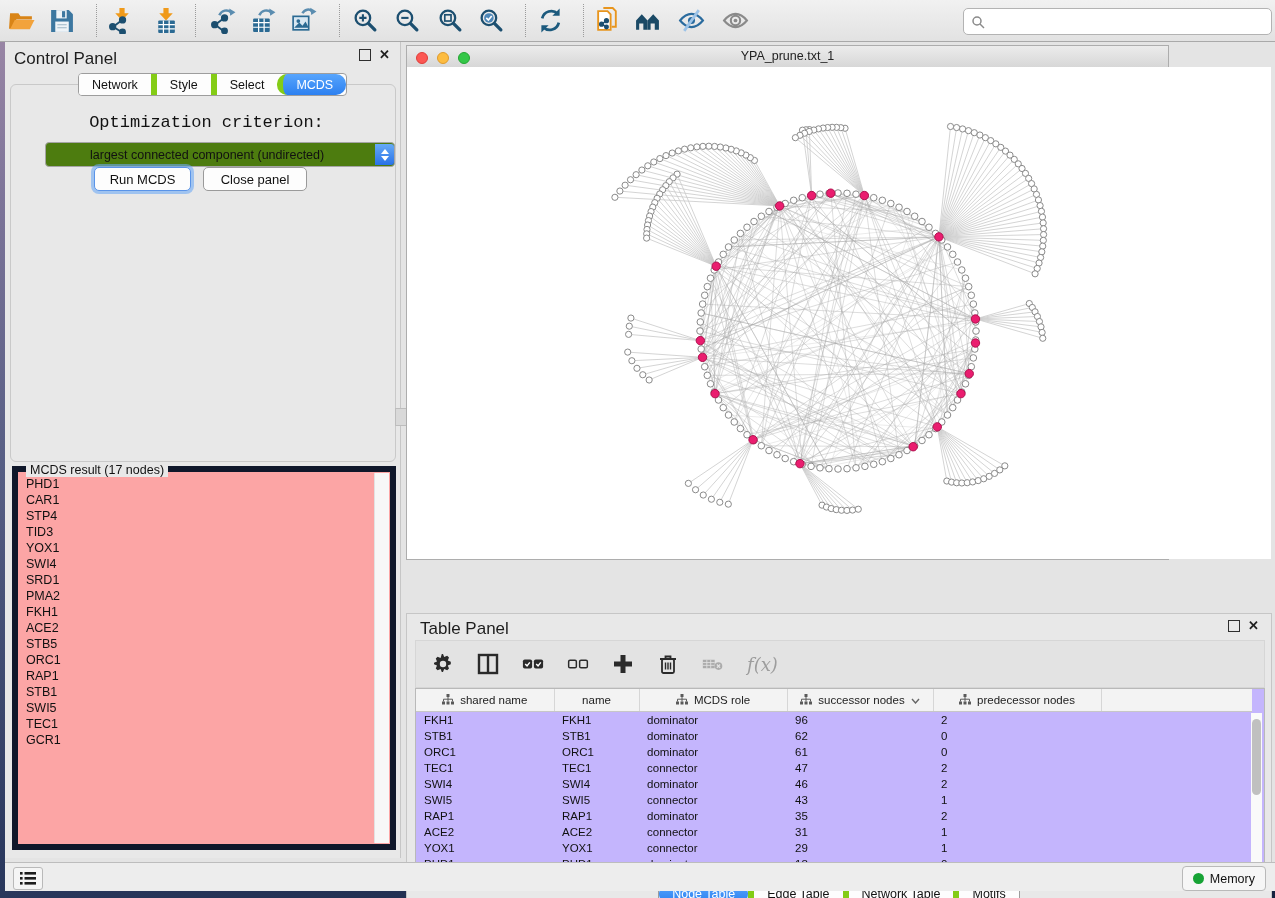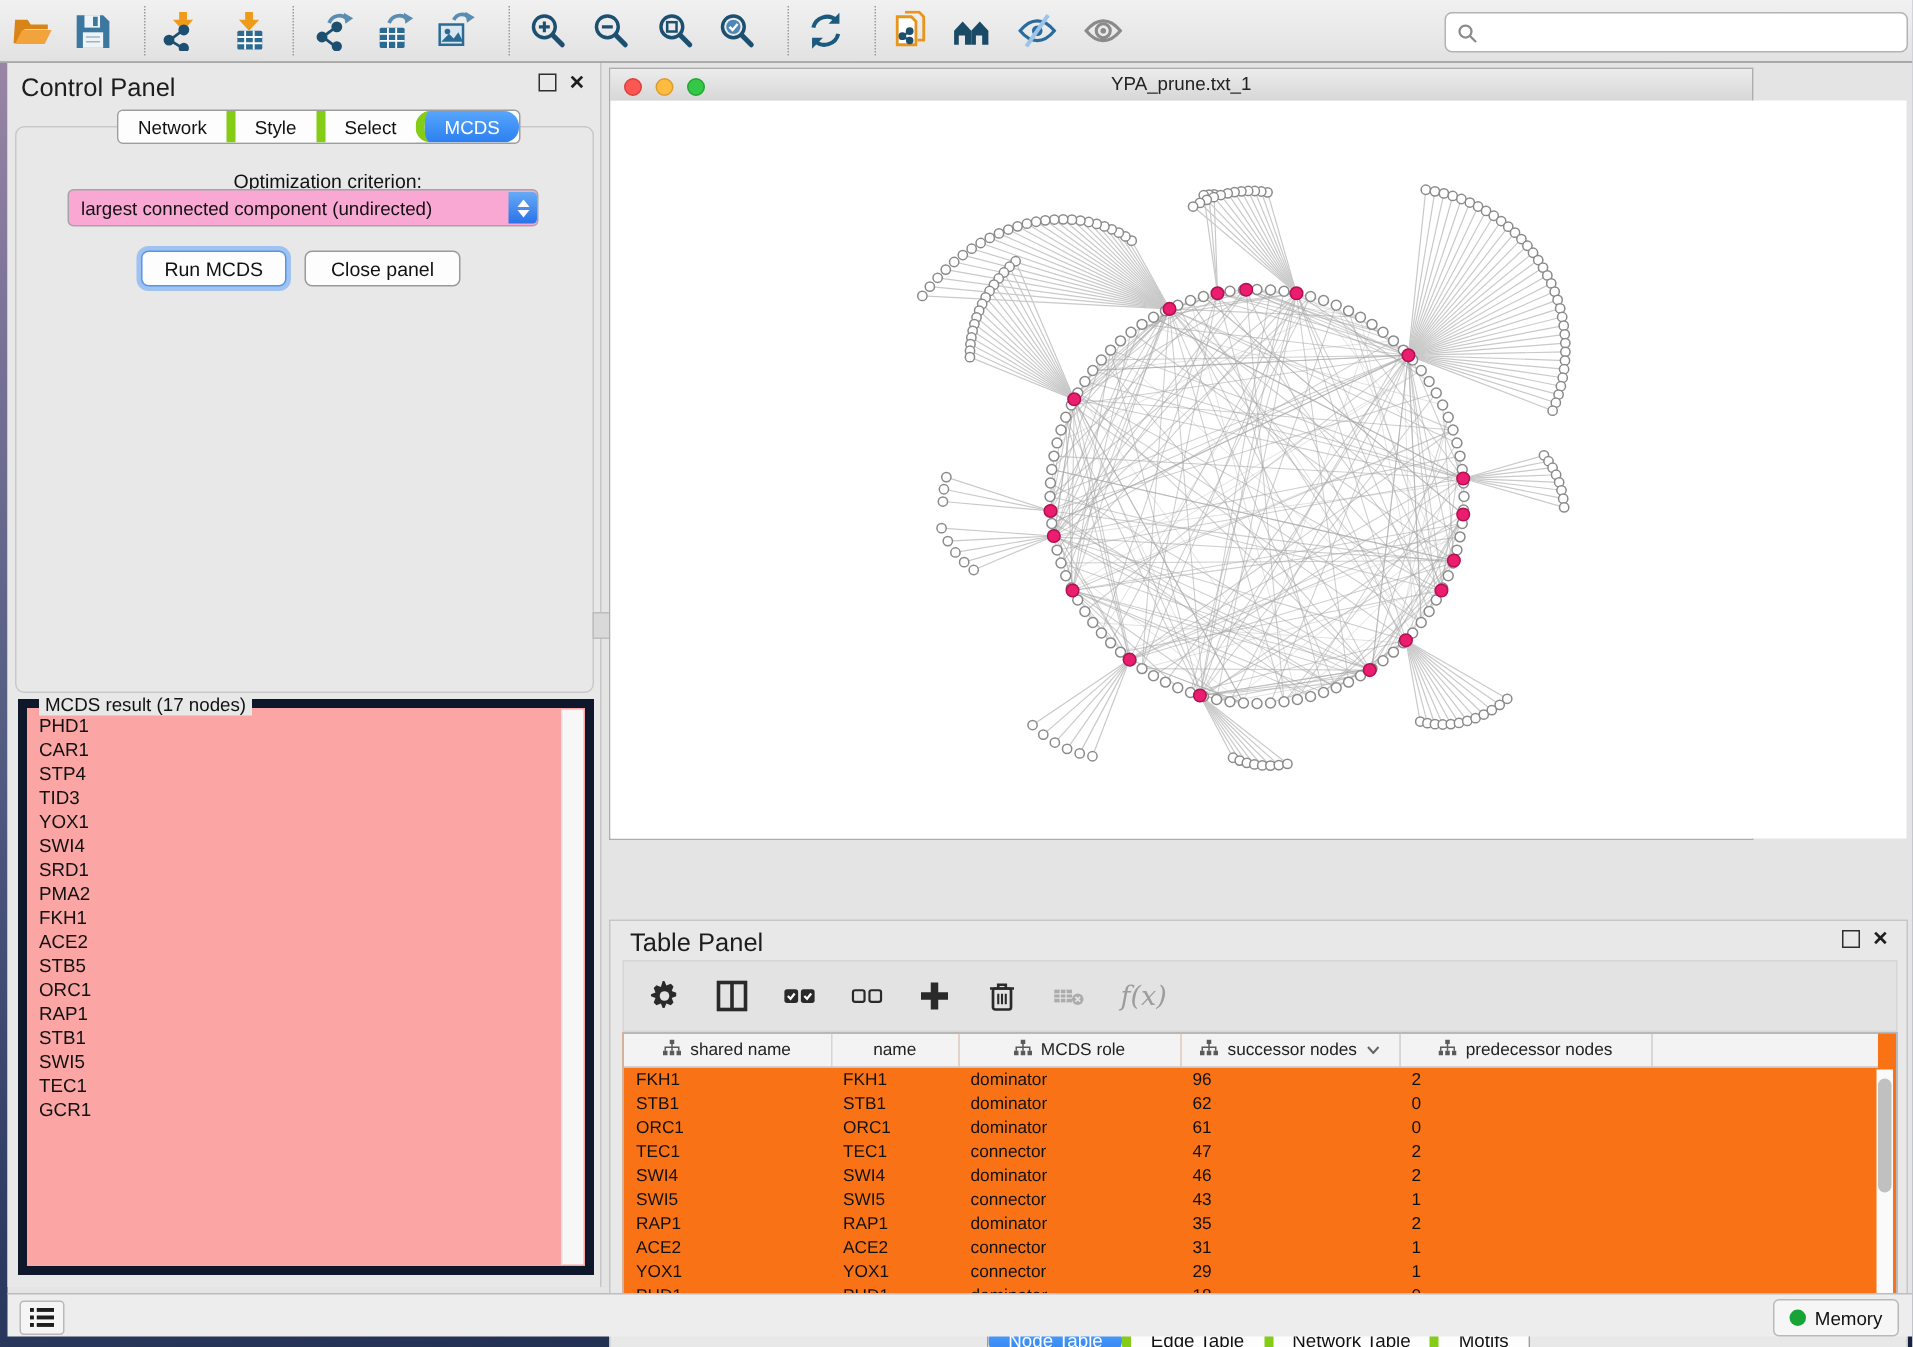--- a/index.html
+++ b/index.html
@@ -25,22 +25,22 @@
   #cp-btns{right:10px;top:7px;}
   .float-btn{width:10px;height:10px;border:1.5px solid #2e2e2e;display:inline-block;}
   .close-btn{font-size:13px;font-weight:bold;color:#1e1e1e;line-height:10px;}
   #cp-inner-box{position:absolute;left:5px;top:42px;width:384px;height:376px;border:1px solid #c9c9c9;border-radius:6px;background:#e8e8e8;}
   .seg{display:inline-flex;border:1px solid #9d9d9d;border-radius:4px;overflow:hidden;background:#fdfdfd;height:21px;}
   .seg-btn{border:none;border-left:6px solid #84cc16;background:#fdfdfd;font-family:"Liberation Sans",sans-serif;
     font-size:12.5px;color:#111;padding:0 13px;height:21px;cursor:default;}
   .seg-btn:first-child{border-left:none;}
   .seg-btn.active{background:linear-gradient(#57a5fd,#2c80f0);color:#fff;border-radius:10px;}
   #cp-tabs{position:absolute;left:73px;top:31px;}
-  #opt-label{position:absolute;left:16px;top:71px;width:395px;text-align:center;font-size:13px;color:#111;}
-  #criterion-combo{position:absolute;left:40px;top:84px;width:312px;height:23px;background:#f9a8d4;border:1px solid #a5a5a5;border-radius:4px;display:flex;align-items:center;}
+  #opt-label{position:absolute;left:4px;top:71px;width:395px;text-align:center;font-size:17px;color:#111;font-family:Liberation Mono, monospace;}
+  #criterion-combo{position:absolute;left:40px;top:100px;width:312px;height:23px;background:#4d7c0f;border:1px solid #a5a5a5;border-radius:4px;display:flex;align-items:center;padding-left:36px;}
   #criterion-combo .val{flex:1;font-size:12.5px;padding-left:8px;color:#111;white-space:nowrap;}
   #combo-stepper{width:19px;height:21px;margin:0;border-radius:0 3px 3px 0;background:linear-gradient(#66aaf6,#2a72e8);
     display:flex;flex-direction:column;align-items:center;justify-content:center;gap:2px;}
   #combo-stepper .up{width:0;height:0;border-left:4px solid transparent;border-right:4px solid transparent;border-bottom:5px solid #fff;}
   #combo-stepper .dn{width:0;height:0;border-left:4px solid transparent;border-right:4px solid transparent;border-top:5px solid #fff;}
   .push-btn{position:absolute;height:24px;background:#fdfdfd;border:1px solid #9a9a9a;border-radius:5px;
     font-family:"Liberation Sans",sans-serif;font-size:13px;color:#111;}
   #run-btn{left:89px;top:125px;width:97px;border-color:#5a94e8;box-shadow:0 0 0 3px rgba(110,170,245,.6);}
   #closepanel-btn{left:198px;top:125px;width:104px;}
   #mcds-box{position:absolute;left:7px;top:424px;width:372px;height:372px;border:6px solid #0f172a;background:#fca5a5;}
@@ -59,21 +59,21 @@
   #net-title{position:absolute;left:0;right:0;top:3px;text-align:center;font-size:12.5px;color:#222;}
   #network-canvas{position:absolute;left:0;top:21px;width:864px;height:492px;background:#fff;}
   
   #table-panel{position:absolute;left:406px;top:565px;width:866px;height:369px;background:#e8e8e8;box-sizing:border-box;border:1px solid #c6c6c6;margin-top:48px;}
   #tp-title{position:absolute;left:13px;top:5px;}
   #tp-btns{right:12px;top:6px;}
   #tp-toolbar{position:absolute;left:8px;top:26px;width:850px;height:48px;background:#e3e3e3;border:1px solid #d6d6d6;
     display:flex;align-items:center;gap:23px;padding-left:16px;box-sizing:border-box;}
   .tpt-icon{width:22px;height:22px;flex:0 0 auto;}
   #fx-icon{font-family:"DejaVu Serif",serif;font-style:italic;font-size:18px;color:#9d9d9d;}
-  #node-table-wrap{position:absolute;left:8px;top:74px;width:850px;height:193px;background:#f97316;border:1px solid #b9b9b9;box-sizing:border-box;overflow:hidden;}
+  #node-table-wrap{position:absolute;left:8px;top:74px;width:850px;height:193px;background:#c4b5fd;border:1px solid #b9b9b9;box-sizing:border-box;overflow:hidden;}
   table{border-collapse:collapse;table-layout:fixed;width:836px;}
   th{background:#f3f3f3;border-right:1px solid #d6d6d6;border-bottom:1px solid #c7c7c7;height:22px;
     font-weight:normal;font-size:11.5px;color:#222;text-align:center;padding:0;}
   th:last-child{border-right:none;}
   .th-wrap{display:inline-flex;align-items:center;gap:6px;}
   td{height:16px;font-size:11.5px;color:#111;padding:0 8px;white-space:nowrap;overflow:hidden;}
   td.num{text-align:left;}
   td.num-a{padding-right:20px;}
   td.num-b{padding-right:12px;}
   #tbl-scroll{position:absolute;right:2px;top:24px;width:11px;bottom:2px;background:#fafafa;}

